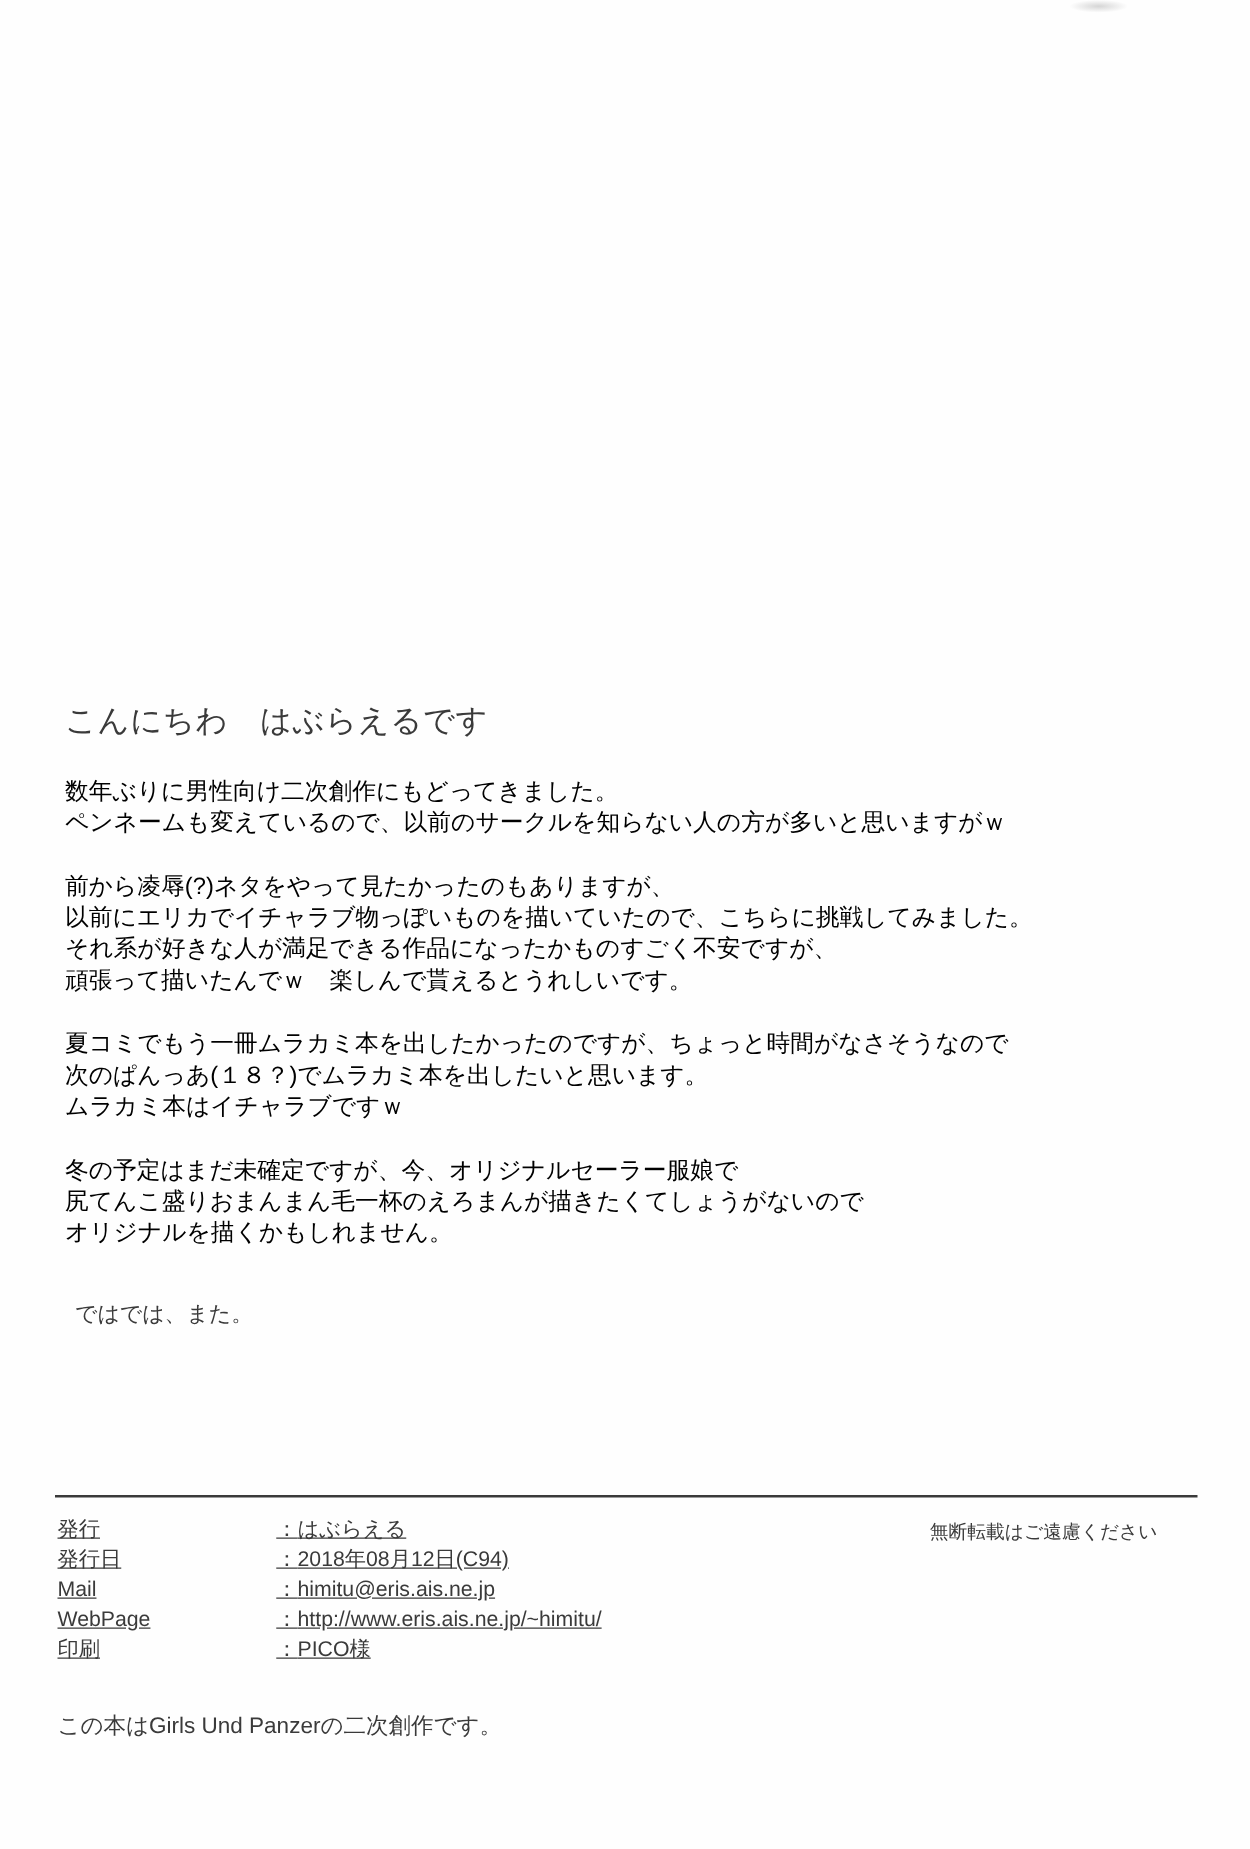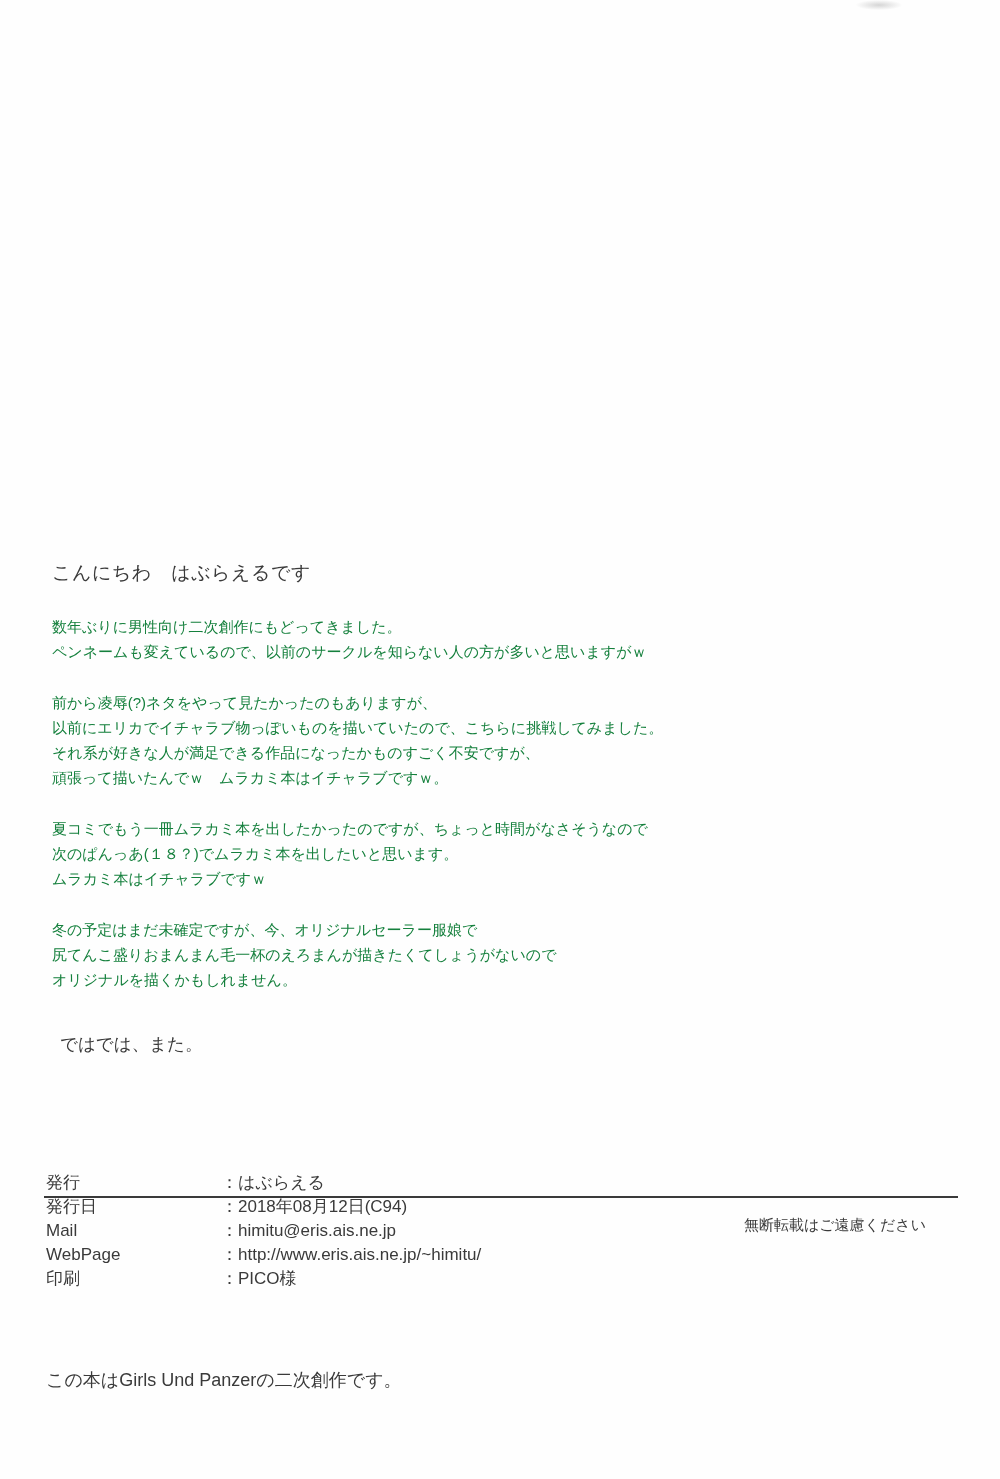--- a/index.html
+++ b/index.html
@@ -23,30 +23,30 @@
     height: 1479px;
     background: #fefefe;
   }
   .content {
     position: absolute;
     left: 52px;
     top: 560px;
     width: 900px;
   }
   .greeting {
-    font-size: 19px;
+    font-size: 25px;
     letter-spacing: 0.5px;
     color: #3a3a3a;
     margin: 0 0 28px 0;
     white-space: pre;
   }
   .para {
-    font-size: 15px;
+    font-size: 19px;
     line-height: 25px;
-    color: #15803d;
+    color: #000000;
     margin: 0 0 26px 0;
     white-space: pre-line;
   }
   .para.last {
     margin-bottom: 40px;
   }
   .closing {
     font-size: 17.5px;
     color: #3a3a3a;
     margin: 0 0 22px 0;
@@ -57,22 +57,23 @@
     position: absolute;
     left: 44px;
     top: 1196px;
     width: 914px;
     height: 2px;
     background: #3a3a3a;
   }
   .colophon {
     position: absolute;
     left: 46px;
-    top: 1171px;
+    top: 1212px;
     width: 914px;
+    text-decoration: underline;
   }
   .colophon-table {
     border-collapse: collapse;
     font-size: 17px;
     color: #3a3a3a;
   }
   .colophon-table td {
     padding: 1px 0;
     line-height: 22px;
     vertical-align: top;
@@ -118,21 +119,21 @@
 
   <div class="smudge"></div>
 
   <div class="content">
     <div class="greeting">こんにちわ　はぶらえるです</div>
     <div class="para">数年ぶりに男性向け二次創作にもどってきました。
 ペンネームも変えているので、以前のサークルを知らない人の方が多いと思いますがｗ</div>
     <div class="para">前から凌辱(?)ネタをやって見たかったのもありますが、
 以前にエリカでイチャラブ物っぽいものを描いていたので、こちらに挑戦してみました。
 それ系が好きな人が満足できる作品になったかものすごく不安ですが、
-頑張って描いたんでｗ　ムラカミ本はイチャラブですｗ。</div>
+頑張って描いたんでｗ　楽しんで貰えるとうれしいです。</div>
     <div class="para">夏コミでもう一冊ムラカミ本を出したかったのですが、ちょっと時間がなさそうなので
 次のぱんっあ(１８？)でムラカミ本を出したいと思います。
 ムラカミ本はイチャラブですｗ</div>
     <div class="para last">冬の予定はまだ未確定ですが、今、オリジナルセーラー服娘で
 尻てんこ盛りおまんまん毛一杯のえろまんが描きたくてしょうがないので
 オリジナルを描くかもしれません。</div>
     <div class="closing">ではでは、また。</div>
   </div>
 
   <div class="rule"></div>

